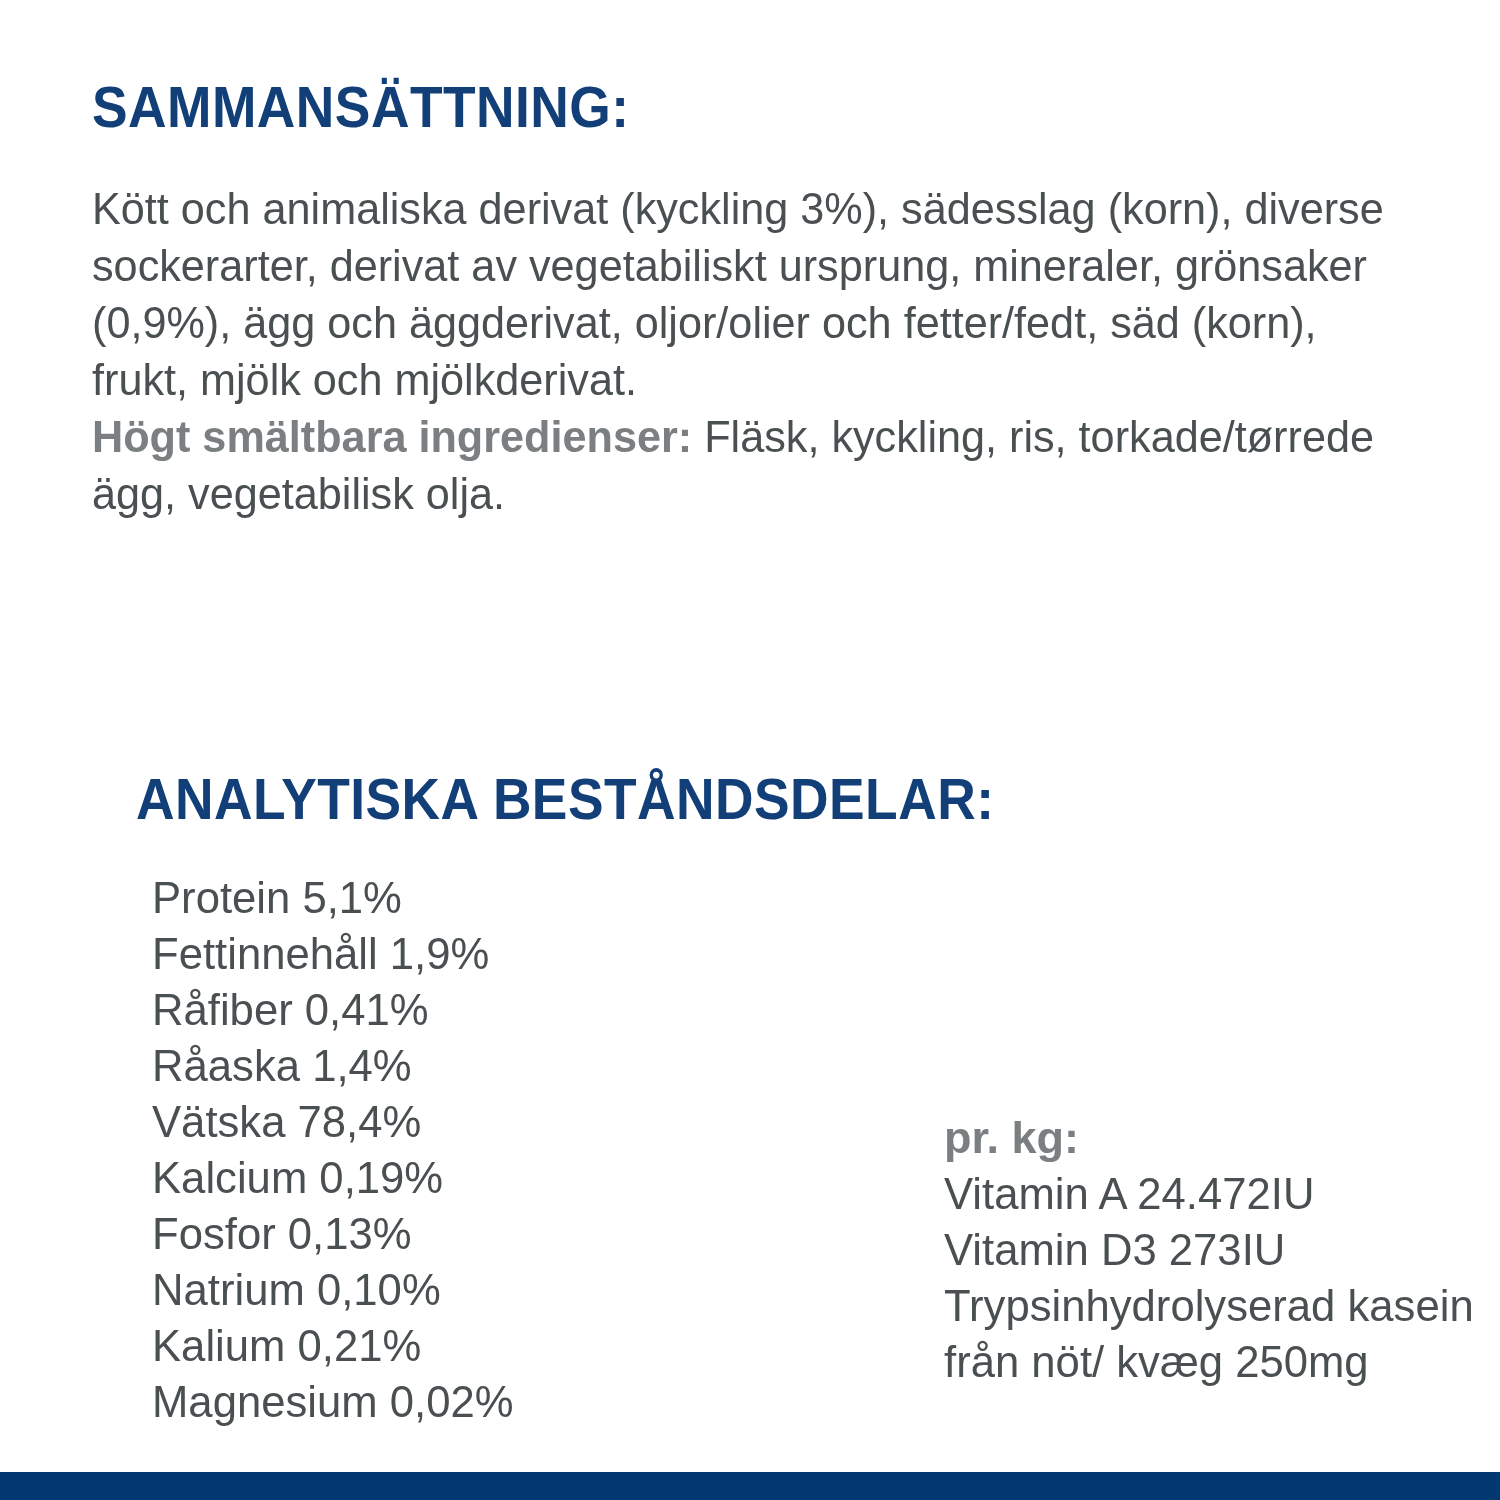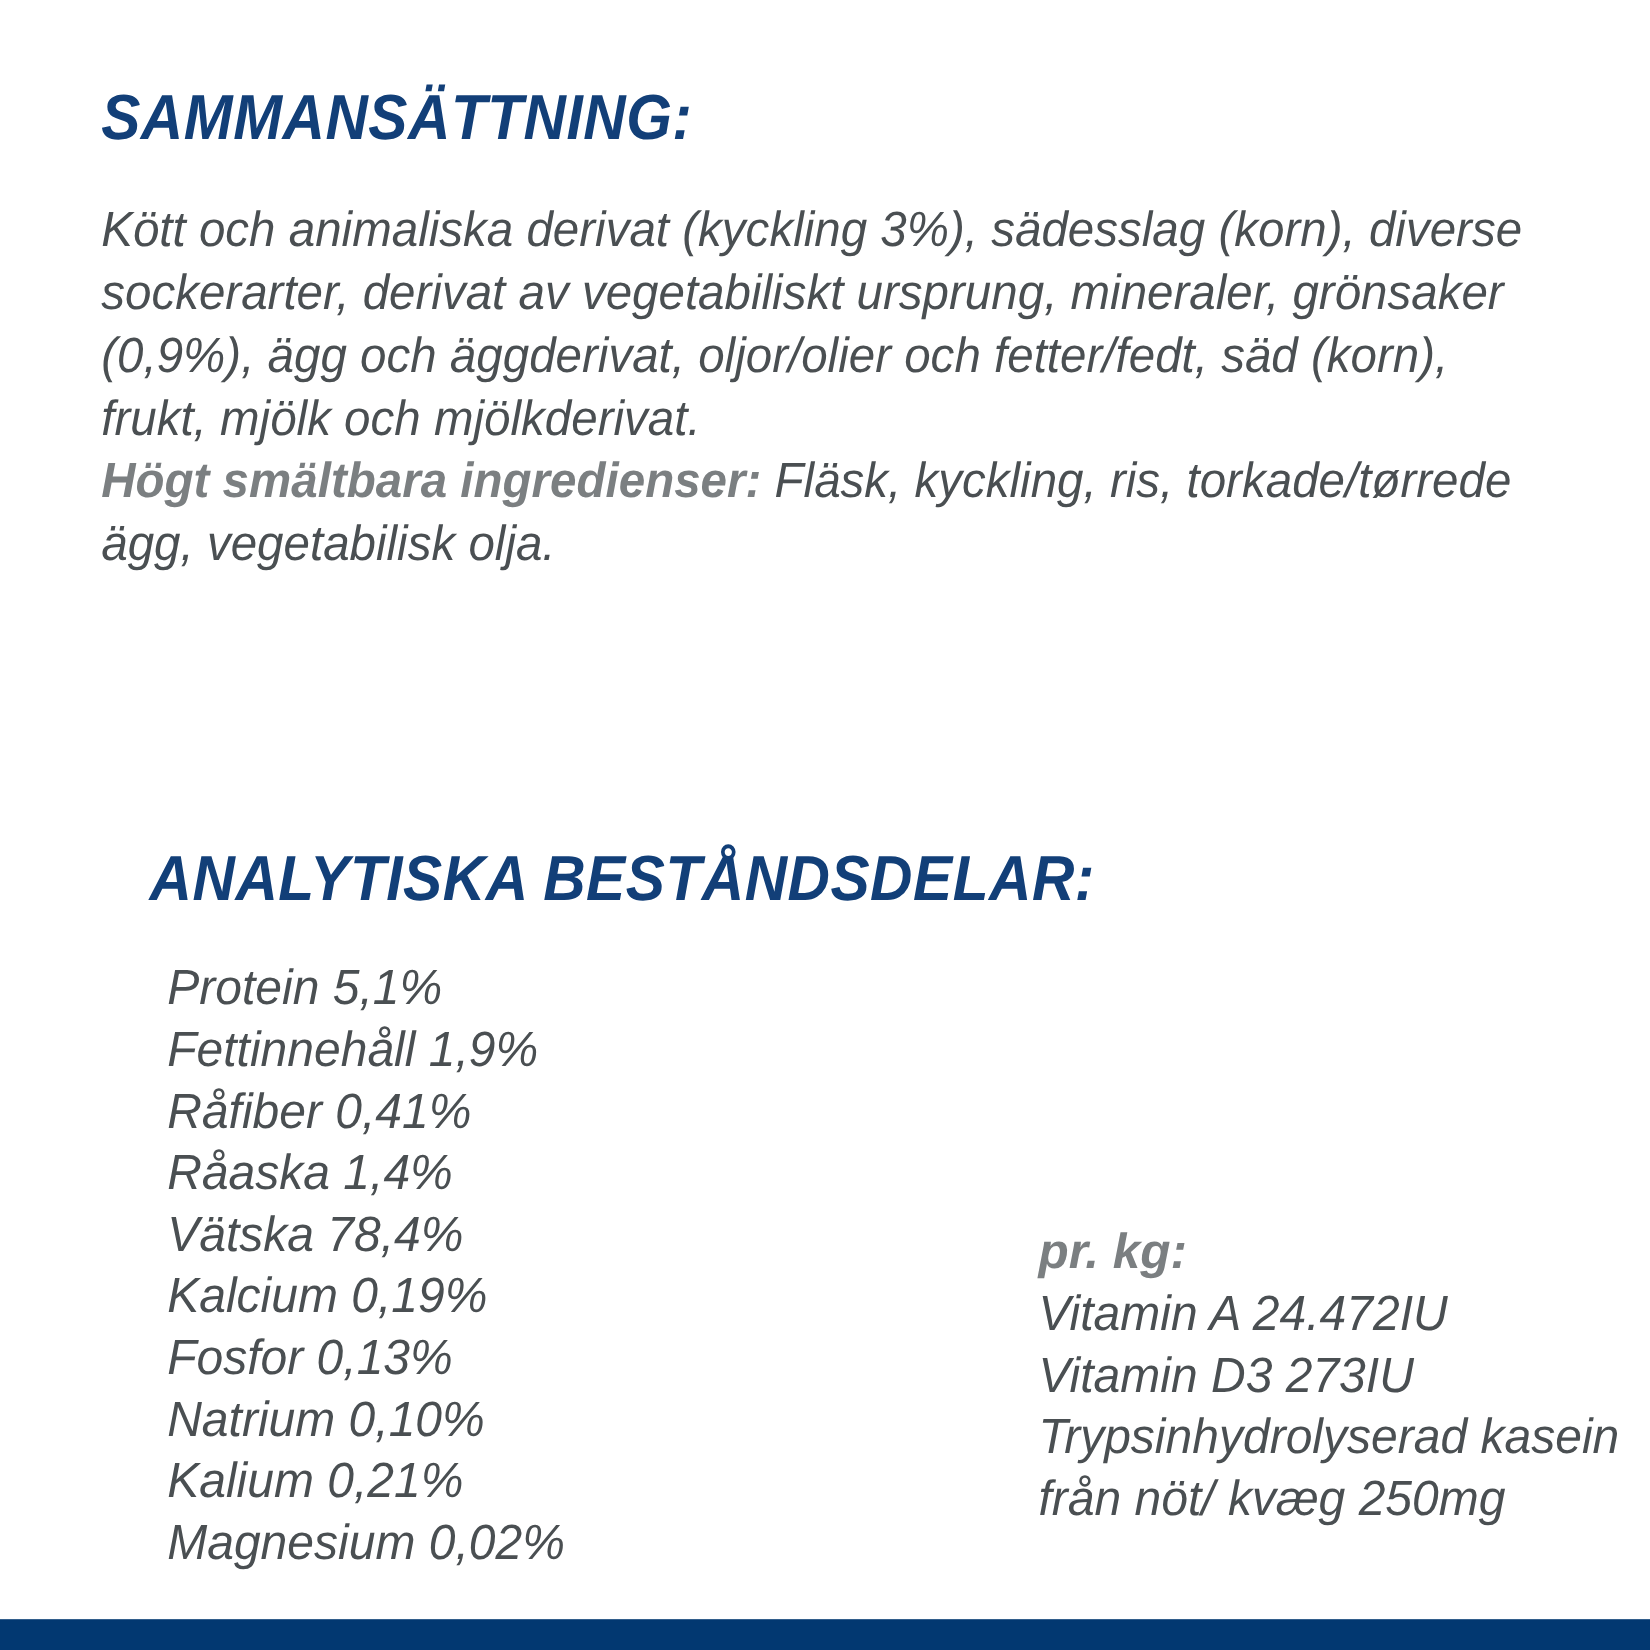--- a/index.html
+++ b/index.html
@@ -10,21 +10,20 @@
     background: #ffffff;
     font-family: "Liberation Sans", sans-serif;
     overflow: hidden;
   }
 
   #page {
     position: relative;
     width: 1500px;
     height: 1500px;
     background: #ffffff;
-    font-style: italic;
   }
 
   
   .section-heading {
     color: #123f78;
     font-family: "Liberation Sans", sans-serif;
     font-weight: 700;
     font-size: 58px;
     letter-spacing: 0.5px;
     line-height: 1.0;

